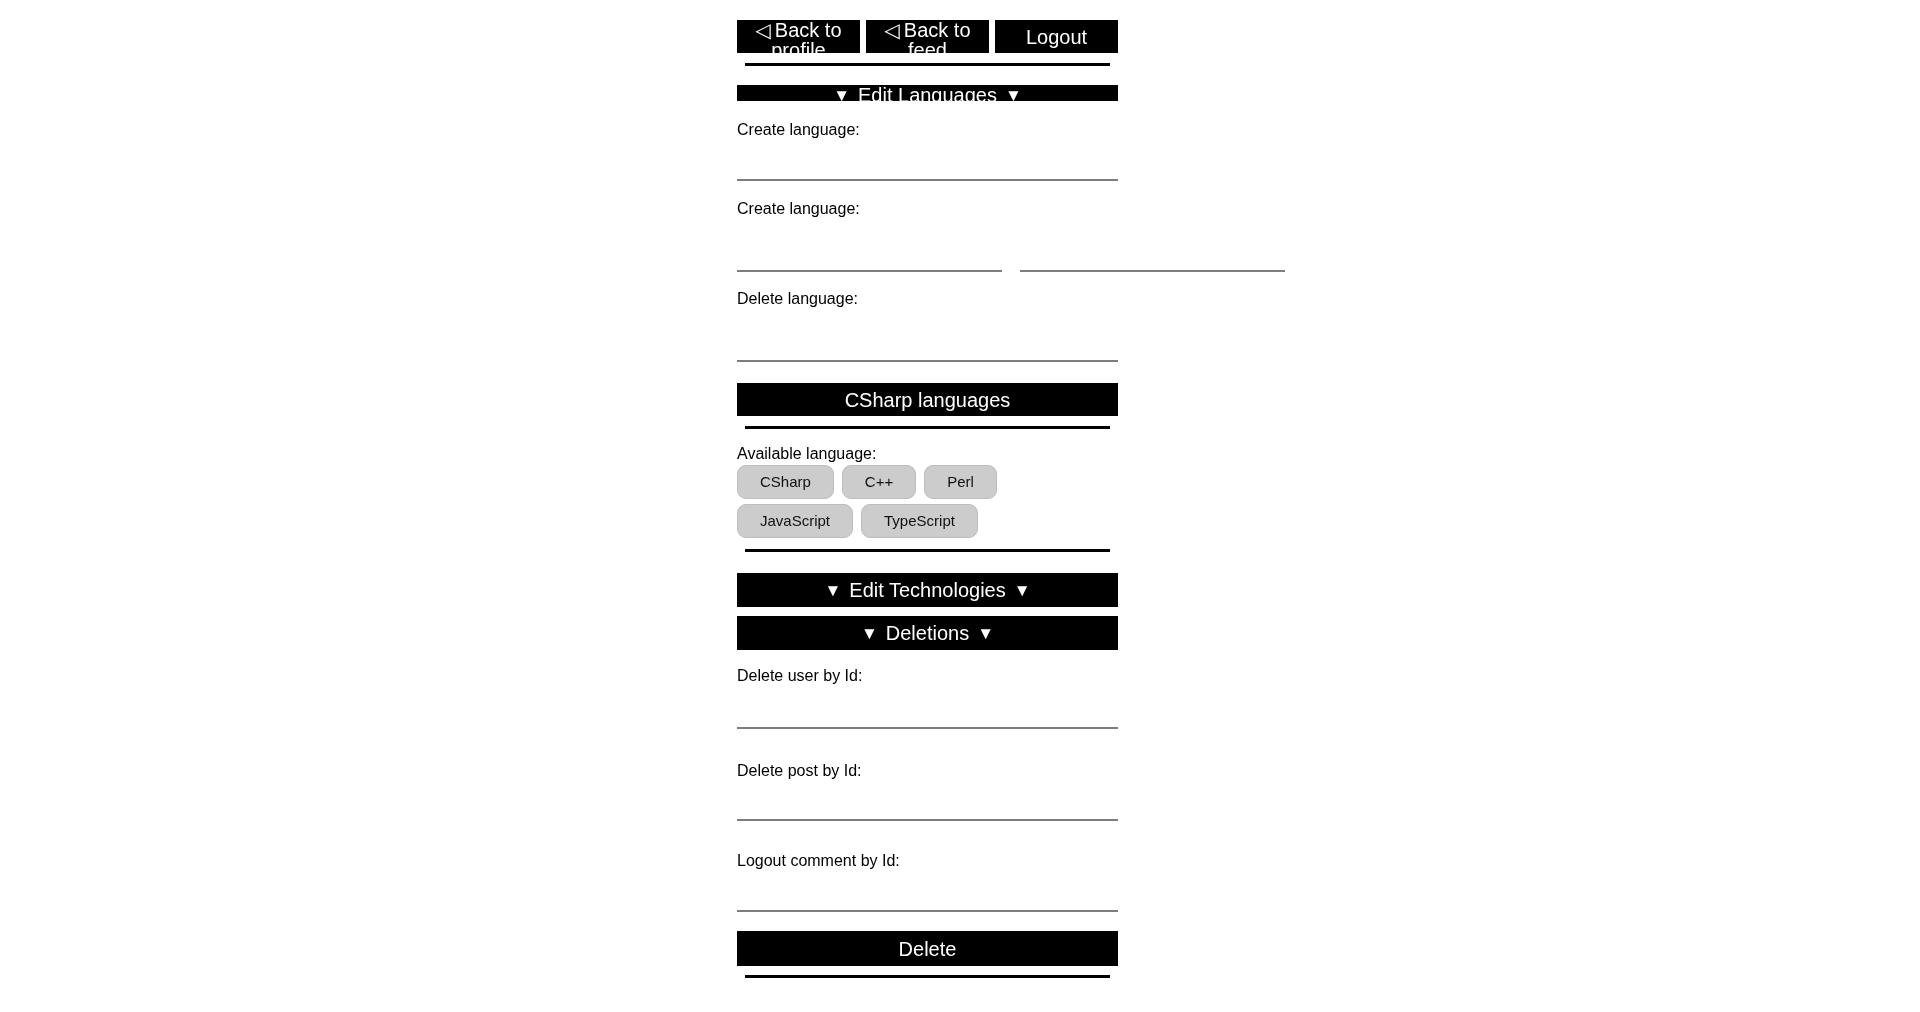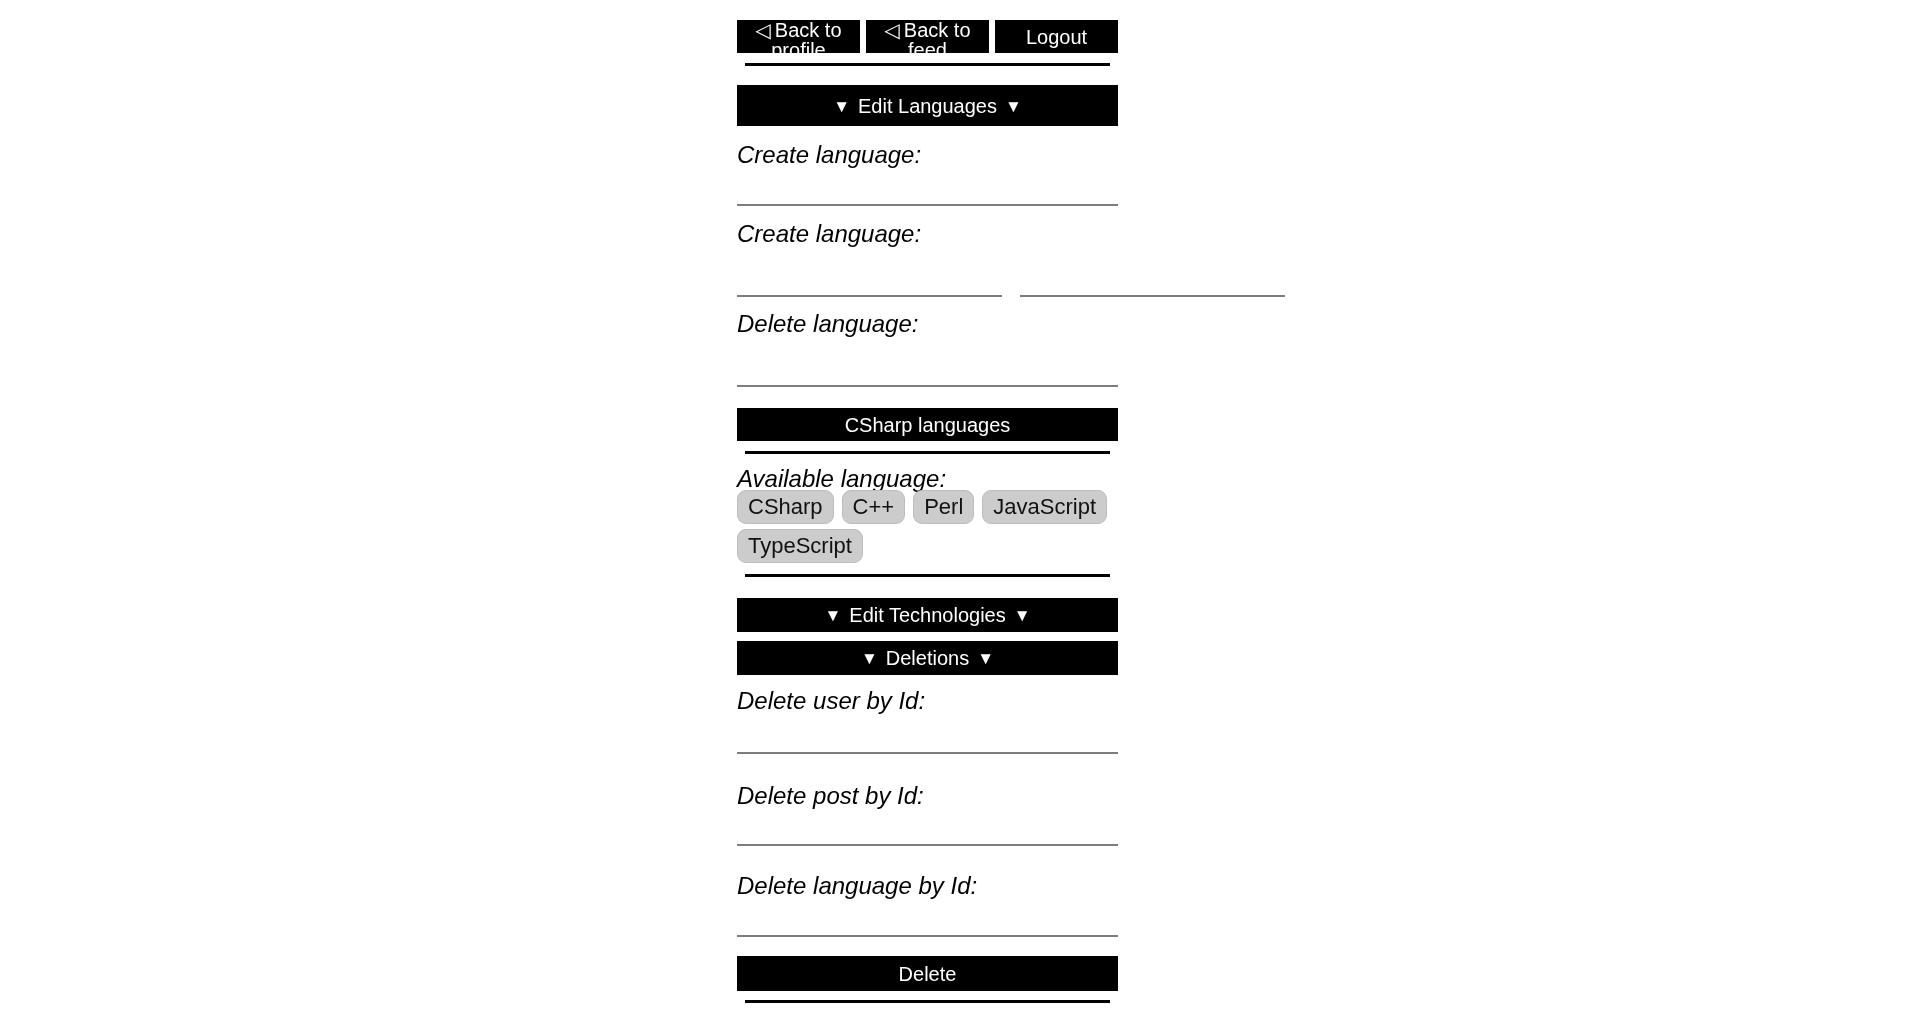--- a/index.html
+++ b/index.html
@@ -34,21 +34,21 @@
     gap: 6px;
     margin-top: 20px;
   }
   .top-row .btn {
     flex: 1;
     height: 33px;
   }
   .btn .icon { margin-right: 4px; }
   .toggle-btn {
     width: 100%;
-    height: 41px;
+    height: 16px;
   }
   .toggle-btn .caret {
     font-size: 17px;
     margin: 0 8px;
     position: relative;
     top: -1px;
   }
   .mt19 { margin-top: 19px; }
   .mt21 { margin-top: 21px; }
   .mt9  { margin-top: 9px; }
@@ -64,24 +64,23 @@
     margin-left: 8px;
     margin-right: 8px;
   }
   .divider.d1 { margin-top: 10px; }
   .divider.d2 { margin-top: 10px; }
   .divider.d3 { margin-top: 11px; }
   .divider.d4 { margin-top: 9px; }
   
   .field-label {
     display: block;
-    font-size: 24px;
+    font-size: 16px;
     line-height: 24px;
     color: #000000;
-    font-style: italic;
   }
   .lbl-create   { margin-top: 17px; }
   .lbl-update   { margin-top: 16px; }
   .lbl-dellang  { margin-top: 15px; }
   .lbl-avail    { margin-top: 14px; line-height: 22px; }
   .lbl-user     { margin-top: 14px; }
   .lbl-post     { margin-top: 30px; }
   .lbl-comment  { margin-top: 28px; }
   
   .line-input {
@@ -114,22 +113,22 @@
     flex-wrap: wrap;
     gap: 5px 8px;
     width: 375px;
     margin-top: 0;
   }
   .pill {
     display: inline-block;
     background: #cccccc;
     border: 1px solid #bdbdbd;
     border-radius: 9px;
-    padding: 3px 10px;
-    font-size: 22px;
+    padding: 3px 22px;
+    font-size: 15px;
     line-height: 26px;
     color: #111111;
     white-space: nowrap;
   }
 </style>
 </head>
 <body>
 
 <div class="column">
 
@@ -192,21 +191,21 @@
   <button class="btn toggle-btn deletions-toggle mt9">
     <span class="caret">▼</span><span>Deletions</span><span class="caret">▼</span>
   </button>
 
   <label class="field-label lbl-user">Delete user by Id:</label>
   <input class="line-input in-user" type="text" value="" style="">
 
   <label class="field-label lbl-post">Delete post by Id:</label>
   <input class="line-input in-post" type="text" value="" style="">
 
-  <label class="field-label lbl-comment">Delete language by Id:</label>
+  <label class="field-label lbl-comment">Logout comment by Id:</label>
   <input class="line-input in-comment" type="text" value="" style="">
 
   <button class="btn toggle-btn delete-btn">
     <span>Delete</span>
   </button>
 
   <hr class="divider d4">
 
 </div>
 

